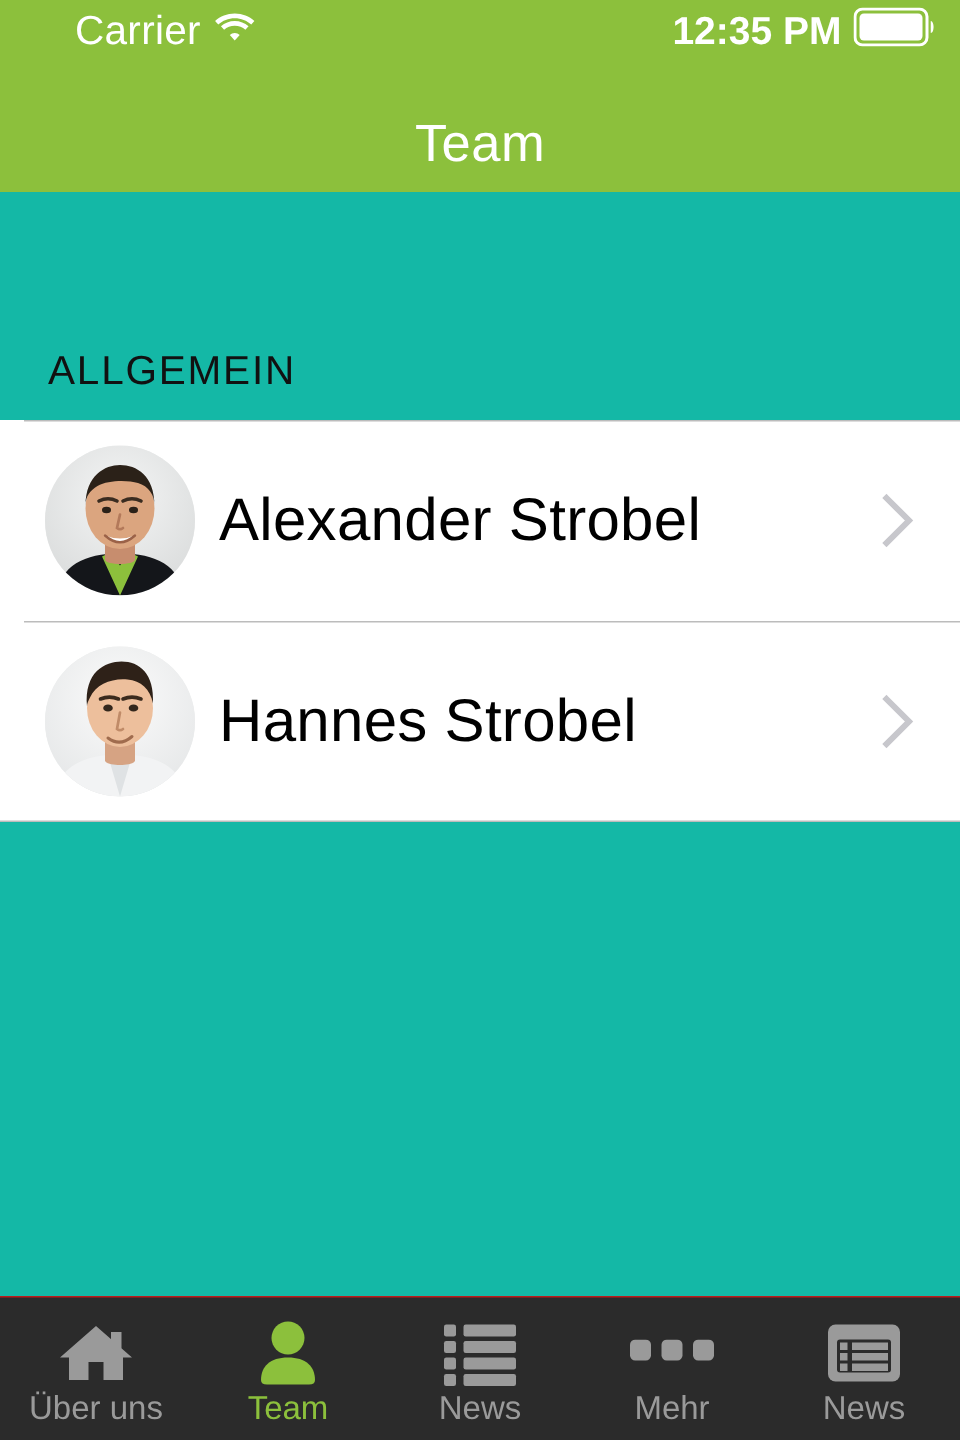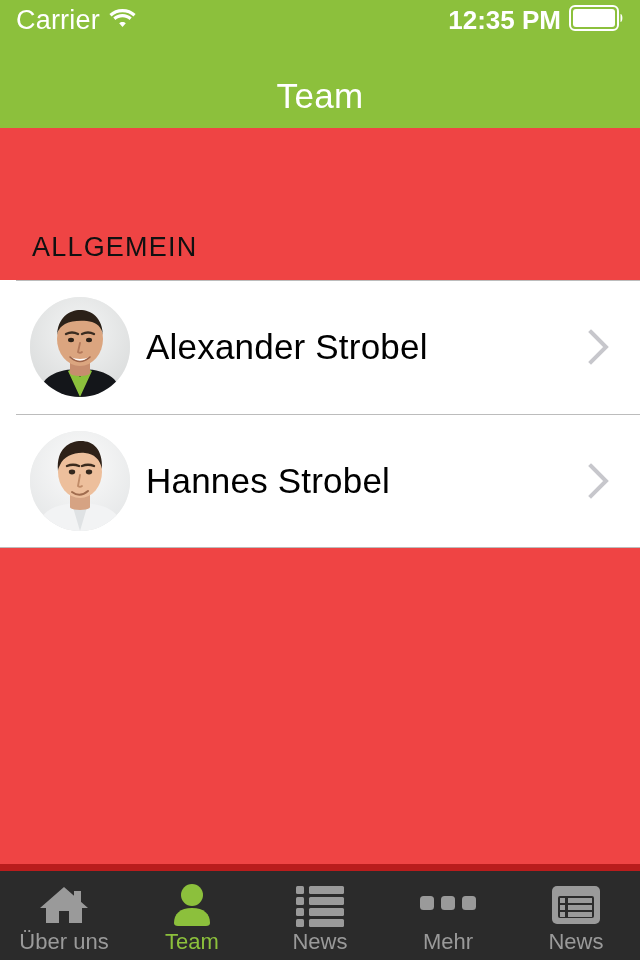--- a/index.html
+++ b/index.html
@@ -11,40 +11,40 @@
   }
   #phone { position:relative; width:640px; height:960px; background:#fff; }
 
   
   .statusbar{
     position:absolute; top:0; left:0; width:640px; height:40px;
     background:#8CC03C; color:#fff;
     display:flex; align-items:center;
   }
   .sb-left{ position:absolute; left:16px; display:flex; align-items:center; gap:9px; }
-  .sb-carrier{ font-size:27px; letter-spacing:.2px; line-height:1; }
+  .sb-carrier{ font-size:27px; letter-spacing:.2px; line-height:1;margin-left:34px; }
   .sb-center{ position:absolute; left:0; width:561px; text-align:right;
               font-size:26px; font-weight:bold; line-height:1; }
   .sb-right{ position:absolute; right:16px; display:flex; align-items:center; }
 
   
   .navbar{
     position:absolute; top:0; left:0; width:640px; height:128px;
     background:#8CC03C;
   }
   .nav-title{
     position:absolute; top:64px; left:0; width:640px; height:64px;
     display:flex; align-items:center; justify-content:center;
     color:#fff; font-size:35px; letter-spacing:.3px;
   }
 
   
   .content{
     position:absolute; top:128px; left:0; width:640px; bottom:96px;
-    background:#ef4444;
+    background:#14b8a6;
   }
   .section-header{
     position:absolute; top:104px; left:32px;
     font-size:27px; color:#111; letter-spacing:1.2px;
   }
   .list{ position:absolute; top:152px; left:0; width:640px; }
 
   .row{
     position:relative; width:640px; height:134px;
     display:flex; align-items:center; background:#fff;
@@ -55,34 +55,34 @@
   .row-sep-bottom-full{
     position:absolute; bottom:0; left:0; right:0; height:1px; background:#bcbcbc;
   }
   .avatar{
     width:100px; height:100px; margin-left:30px;
     border-radius:50%; overflow:hidden; flex:0 0 auto;
     background:#eceded; position:relative;
   }
   .avatar svg{ display:block; width:100px; height:100px; }
   .row-label{
-    margin-left:16px; font-size:35px; color:#000; letter-spacing:.2px;
+    margin-left:16px; font-size:40px; color:#000; letter-spacing:.2px;
     white-space:nowrap;
   }
   .chevron{
     position:absolute; right:30px; top:50%; transform:translateY(-50%);
     width:22px; height:36px;
   }
   .chevron svg{ display:block; }
 
   
   .tabbar{
     position:absolute; bottom:0; left:0; width:640px; height:96px;
     background:#2b2b2b; display:flex; align-items:stretch;
-    border-top:7px solid #b91c1c;
+    border-top:1px solid #b91c1c;
   }
   .tab{
     flex:1 1 0; display:flex; flex-direction:column;
     align-items:center; justify-content:center; gap:4px;
     padding-top:4px;
   }
   .tab-icon{ height:44px; display:flex; align-items:center; justify-content:center; }
   .tab-label{ font-size:22px; color:#9a9a9a; line-height:1; }
   .tab.active .tab-label{ color:#8CC03C; }
 </style>

